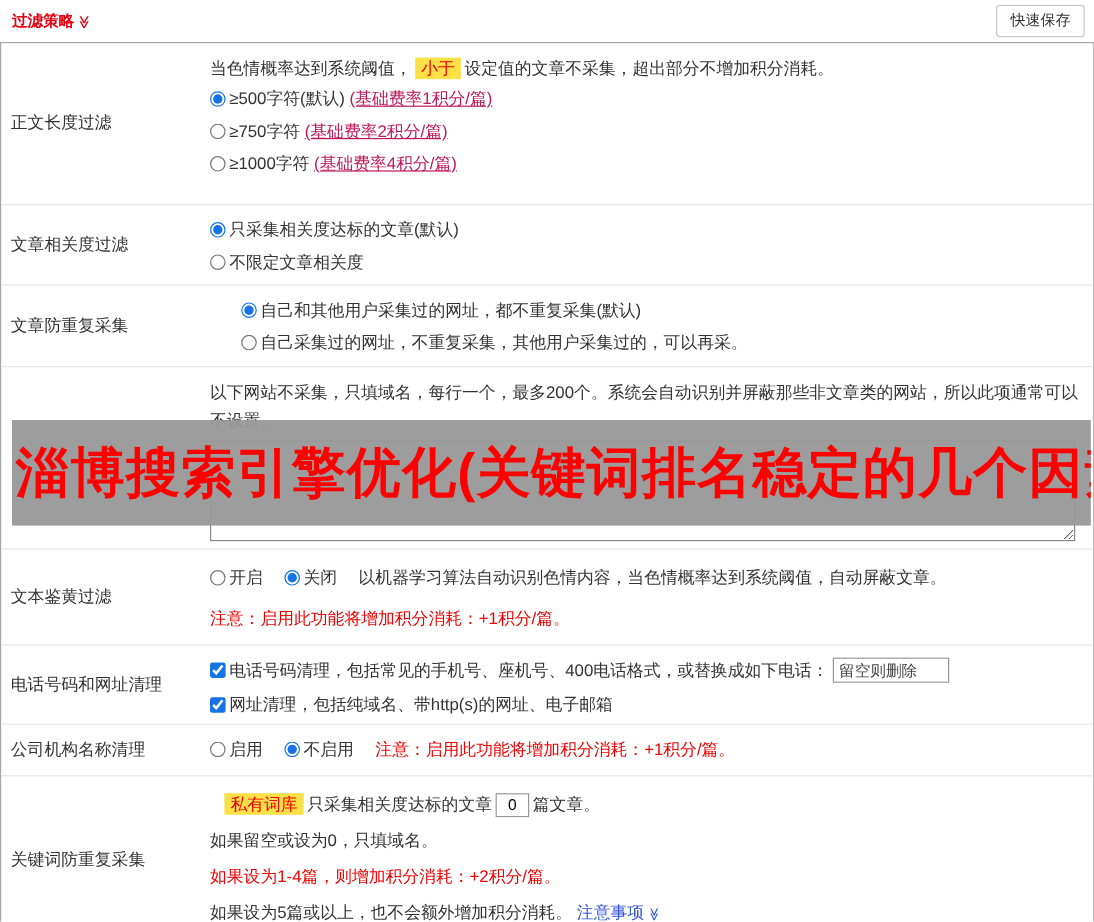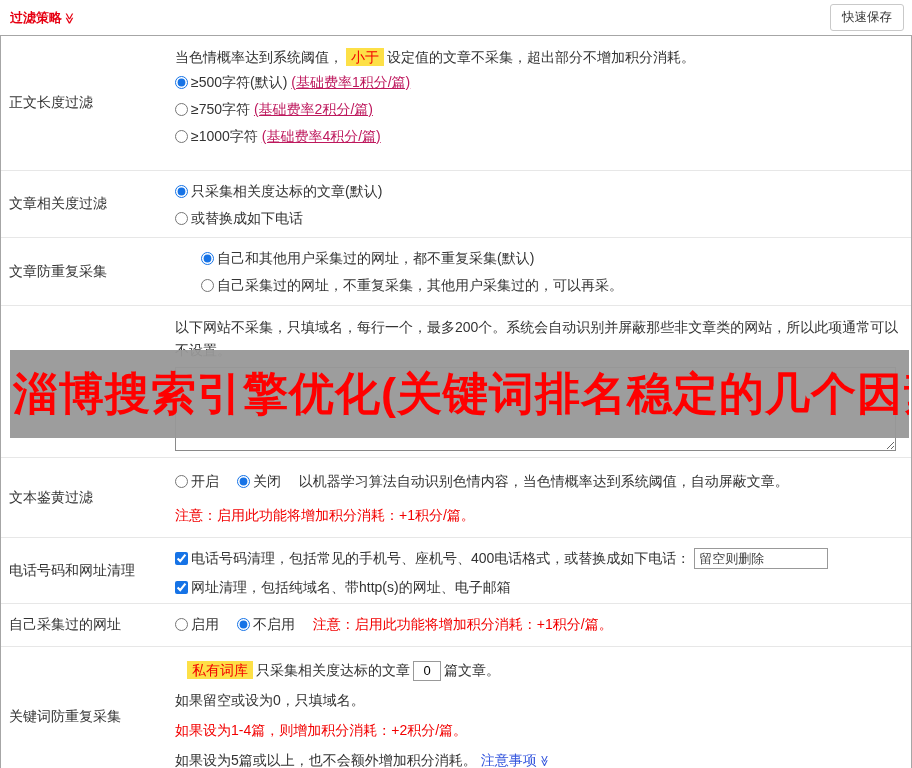--- a/index.html
+++ b/index.html
@@ -22,21 +22,21 @@
   .red-u { color:#be185d; text-decoration:underline; }
   .hl { color:#f20000; background:#fde047; padding:1px 5px; margin:0 3px; }
   .note { color:#f20000; line-height:24px; margin-top:8px; }
   .blue-link { color:#3355dd; cursor:pointer; }
 
   input[type=radio], input[type=checkbox] { accent-color:#1673e6; vertical-align:-2px; margin-right:3px; }
   .opt { margin-right:14px; }
 
   textarea { width:99%; height:84px; border:1px solid #8a8a8a; resize:both; margin-top:5px; font-family:inherit; }
 
-  .phone-input { width:134px; height:21px; border:1px solid #999; padding:0 4px; font-size:13px; color:#333; }
+  .phone-input { width:97px; height:21px; border:1px solid #999; padding:0 4px; font-size:13px; color:#333; }
   .phone-input::placeholder { color:#444; opacity:1; }
   .num-input { width:28px; height:20px; border:1px solid #999; text-align:center; font-size:13px; margin:0 3px; }
 
   .r6-line { line-height:29px; }
   .r8-line { line-height:30px; }
 
   .watermark { position:absolute; left:10px; right:3px; top:350px; height:88px;
     background:rgba(152,152,152,0.95); overflow:hidden; white-space:nowrap;
     display:flex; align-items:center; z-index:5; }
   .watermark-text { color:#ff0000; font-size:45px; font-weight:bold; letter-spacing:1px; padding-left:3px; }
@@ -68,21 +68,21 @@
       <div class="line">
         <label><input type="radio" name="len" style=""><span>≥1000字符 </span><span class="red-u">(基础费率4积分/篇)</span></label>
       </div>
     </div>
   </div>
 
   <div class="row" style="height:67px;">
     <div class="row-label">文章相关度过滤</div>
     <div class="row-content" style="padding-top:7px;">
       <div class="line"><label><input type="radio" name="rel" checked="" style=""><span>只采集相关度达标的文章(默认)</span></label></div>
-      <div class="line"><label><input type="radio" name="rel" style=""><span>或替换成如下电话</span></label></div>
+      <div class="line"><label><input type="radio" name="rel" style=""><span>不限定文章相关度</span></label></div>
     </div>
   </div>
 
   <div class="row" style="height:68px;gap:26px;">
     <div class="row-label">文章防重复采集</div>
     <div class="row-content" style="padding-top:7px;">
       <div class="line"><label><input type="radio" name="dup" checked="" style=""><span>自己和其他用户采集过的网址，都不重复采集(默认)</span></label></div>
       <div class="line"><label><input type="radio" name="dup" style=""><span>自己采集过的网址，不重复采集，其他用户采集过的，可以再采。</span></label></div>
     </div>
   </div>
@@ -114,21 +114,21 @@
         <label><input type="checkbox" checked="" style=""><span>电话号码清理，包括常见的手机号、座机号、400电话格式，或替换成如下电话：</span></label>
         <input type="text" class="phone-input" placeholder="留空则删除" style="">
       </div>
       <div class="r6-line">
         <label><input type="checkbox" checked="" style=""><span>网址清理，包括纯域名、带http(s)的网址、电子邮箱</span></label>
       </div>
     </div>
   </div>
 
   <div class="row" style="height:43px;">
-    <div class="row-label">自己采集过的网址</div>
+    <div class="row-label">公司机构名称清理</div>
     <div class="row-content" style="padding-top:8px;">
       <div class="line" style="line-height:24px;">
         <label class="opt"><input type="radio" name="comp" style=""><span>启用</span></label>
         <label class="opt"><input type="radio" name="comp" checked="" style=""><span>不启用</span></label>
         <span class="red">注意：启用此功能将增加积分消耗：+1积分/篇。</span>
       </div>
     </div>
   </div>
 
   <div class="row" style="height:140px; border-bottom:none;">

